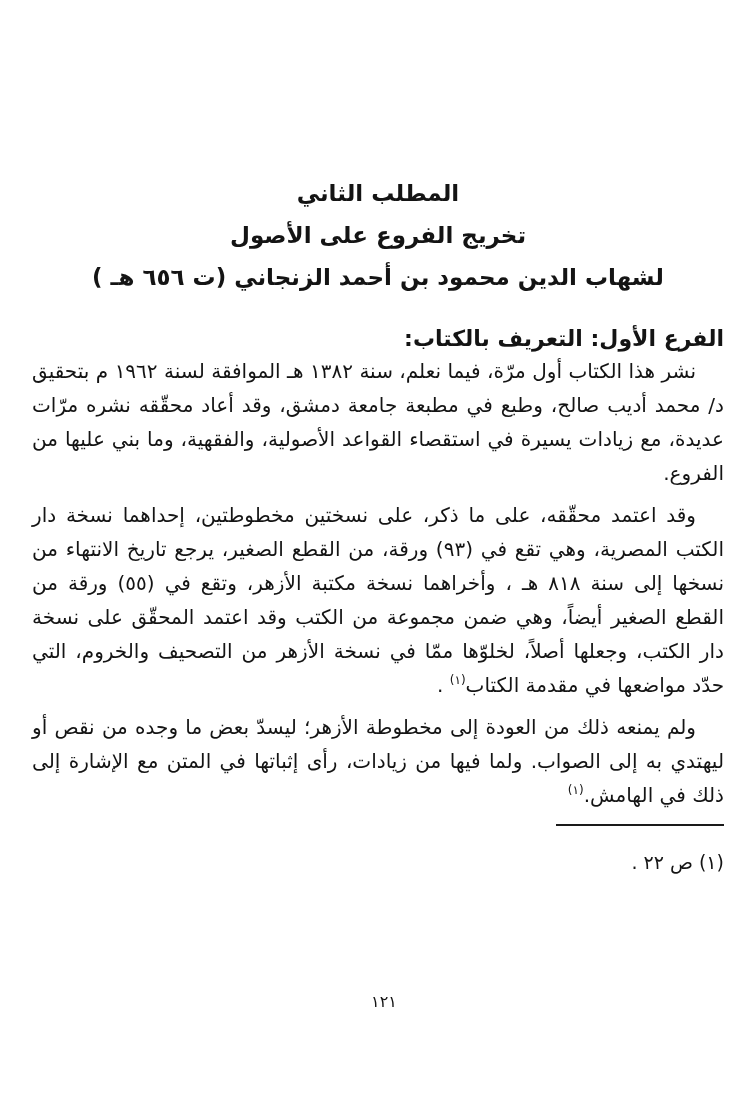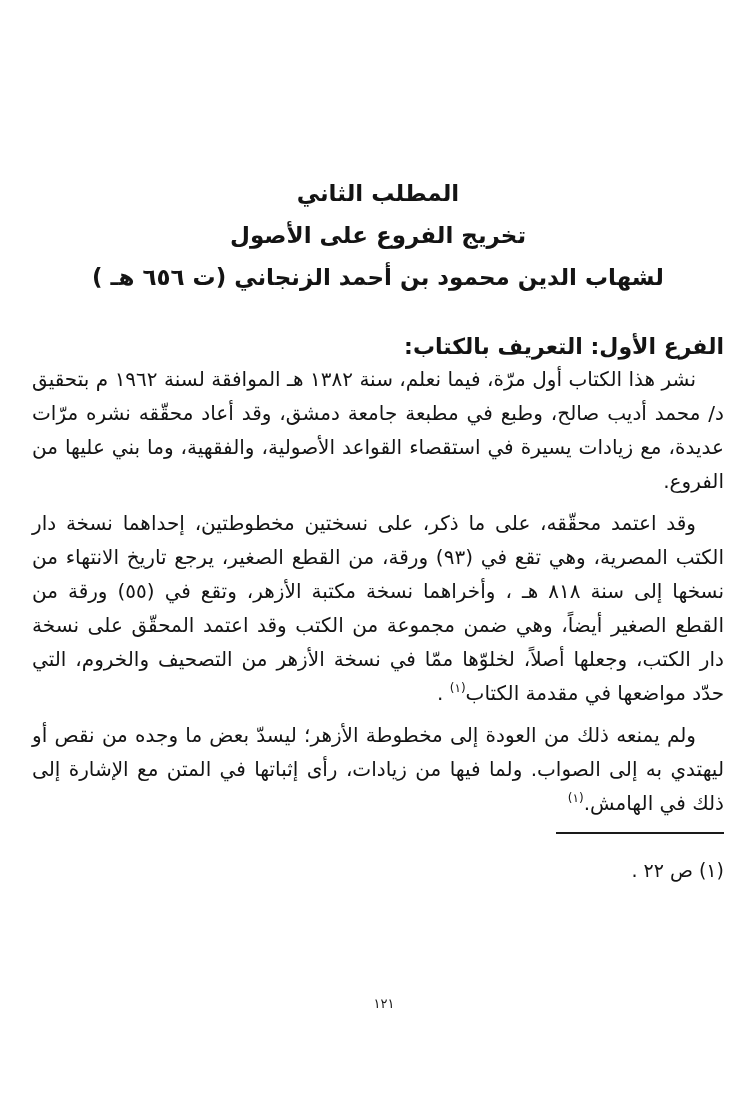--- a/index.html
+++ b/index.html
@@ -27,21 +27,21 @@
     padding-top: 172px;
     text-align: center;
     font-weight: 700;
     font-size: 23px;
     line-height: 42px;
   }
   .title-line {
     white-space: nowrap;
   }
   .section-heading {
-    margin-top: 34px;
+    margin-top: 26px;
     font-weight: 700;
     font-size: 22px;
     line-height: 30px;
     text-align: right;
   }
   .body-text {
     margin-top: 0;
     font-size: 20px;
     line-height: 34px;
     text-align: justify;
@@ -70,21 +70,21 @@
     line-height: 24px;
     text-align: right;
     padding-left: 4px;
   }
   .page-number {
     position: absolute;
     bottom: 84px;
     left: 12px;
     right: 0;
     text-align: center;
-    font-size: 13px;
+    font-size: 16px;
     letter-spacing: 2px;
   }
 </style>
 </head>
 <body>
 
 <div class="page">
 
   <div class="title-block">
     <div class="title-line">المطلب الثاني</div>

